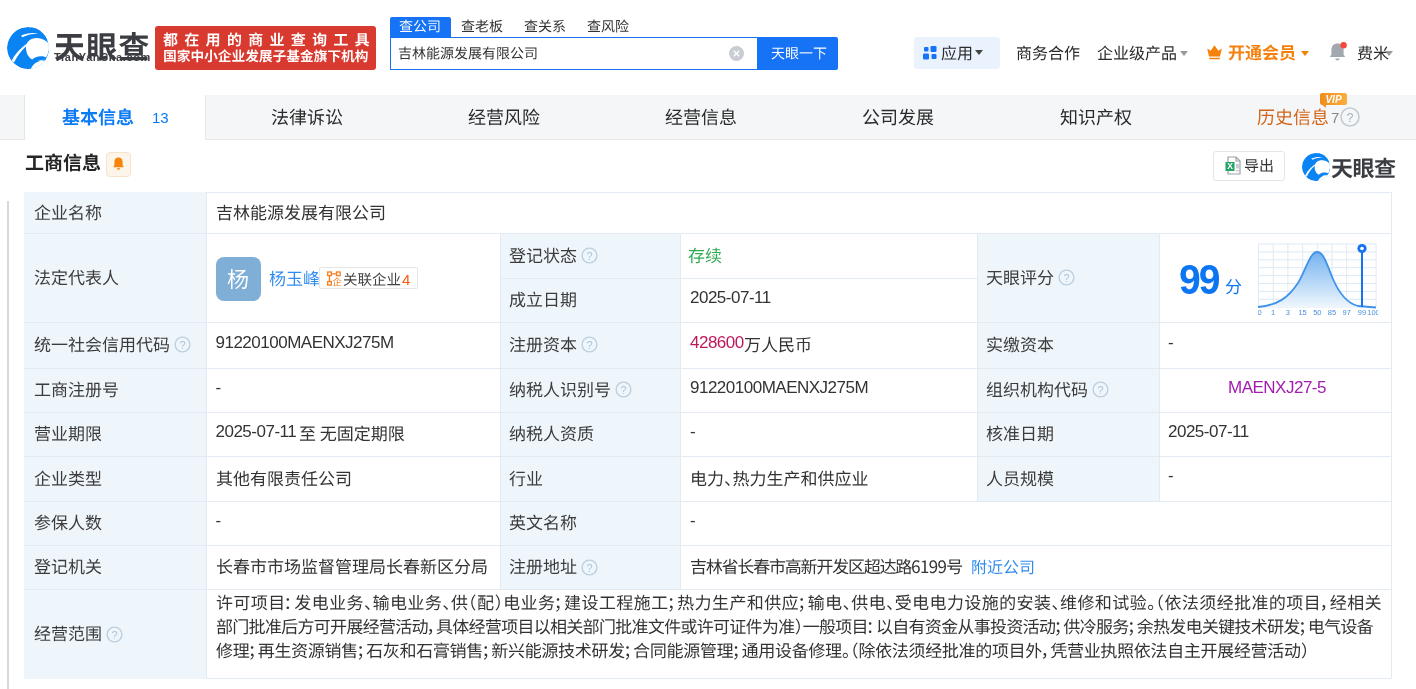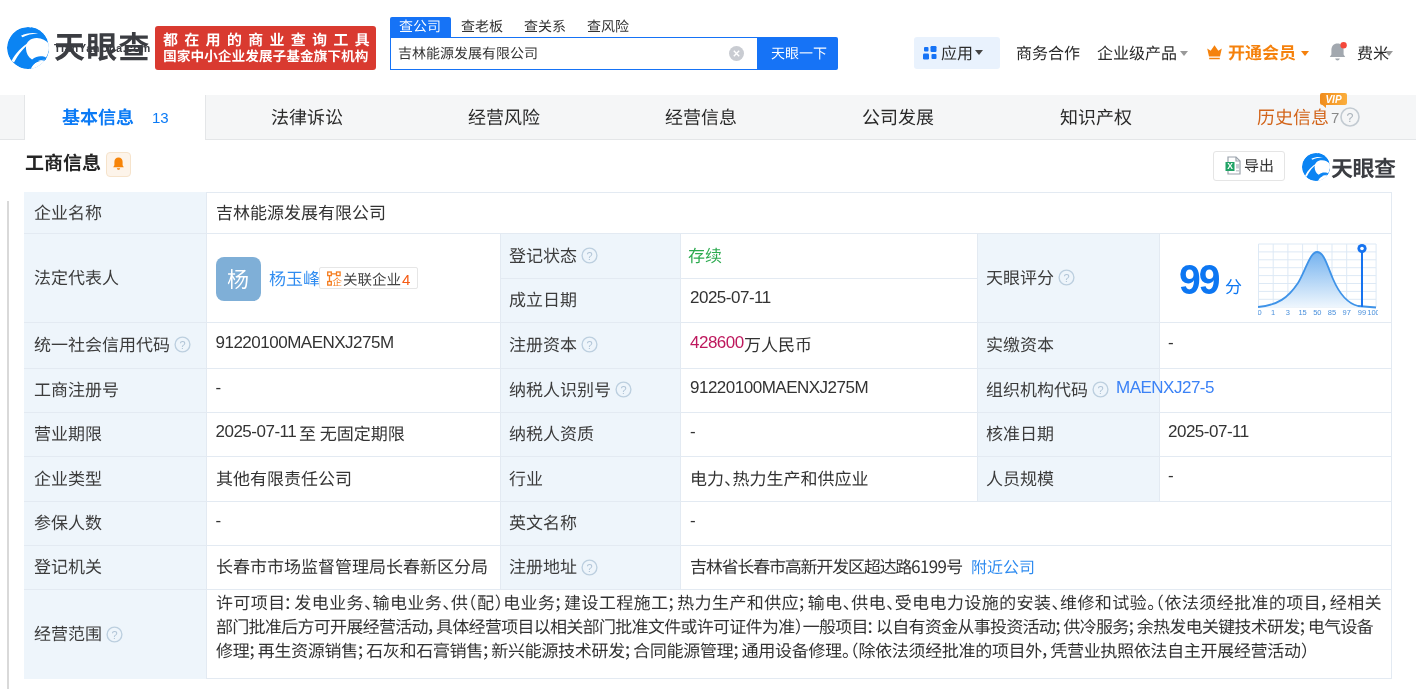--- a/index.html
+++ b/index.html
@@ -278,21 +278,21 @@
 <path d="M14 8.8 C19.5 5.8 26.5 5.2 32.3 6.9 C26.8 6.5 20.8 7.5 15.5 10.3 Z" fill="#fff"></path>
 </g>
   </svg>
 <svg style="position:absolute;left:54.0px;top:30.7px;width:95.4px;height:31.0px;overflow:visible" viewBox="0 -880 3077 1000" fill="#3b3d42">
     <g transform="scale(1,-1)">
       <use href="#g0" x="0"></use>
       <use href="#g1" x="1039"></use>
       <use href="#g2" x="2077"></use>
     </g>
   </svg>
-<div style="position:absolute;left:54px;top:42px;width:120px;font:bold 11px 'Liberation Sans',sans-serif;color:#3b3d42;letter-spacing:0.6px">TianYanCha.com</div>
+<div style="position:absolute;left:54px;top:51px;width:120px;font:bold 11px 'Liberation Sans',sans-serif;color:#3b3d42;letter-spacing:0.6px">TianYanCha.com</div>
 <div style="position:absolute;left:155px;top:26px;width:221px;height:44px;background:#d93a30;border-radius:3px"></div>
 <svg style="position:absolute;left:162.5px;top:32.3px;width:206.7px;height:15.0px;overflow:visible" viewBox="0 -880 13780 1000" fill="#fff">
     <g transform="scale(1,-1)">
       <use href="#g3" x="0"></use>
       <use href="#g4" x="1420"></use>
       <use href="#g5" x="2840"></use>
       <use href="#g6" x="4260"></use>
       <use href="#g7" x="5680"></use>
       <use href="#g8" x="7100"></use>
       <use href="#g2" x="8520"></use>
@@ -795,21 +795,21 @@
       <use href="#g124" x="2000"></use>
       <use href="#g125" x="3000"></use>
       <use href="#g85" x="4000"></use>
       <use href="#g107" x="5000"></use>
     </g>
   </svg>
 <svg style="position:absolute;left:1092.0px;top:381.2px" width="17" height="17" viewBox="0 0 17 17">
 <circle cx="8.5" cy="8.5" r="7.4" fill="none" stroke="#bccfdf" stroke-width="1.35"></circle>
 <text x="8.5" y="12.7" text-anchor="middle" font-family="Liberation Sans" font-size="11" fill="#b0c4d6">?</text>
   </svg>
-<div style="position:absolute;left:1116px;top:377.5px;font:normal 17.0px 'Liberation Sans',sans-serif;color:#3b82f6;white-space:nowrap;letter-spacing:-0.5px">MAENXJ27-5</div>
+<div style="position:absolute;left:1228px;top:377.5px;font:normal 17.0px 'Liberation Sans',sans-serif;color:#a21caf;white-space:nowrap;letter-spacing:-0.5px">MAENXJ27-5</div>
 <svg style="position:absolute;left:34.0px;top:425.3px;width:68.0px;height:17.0px;overflow:visible" viewBox="0 -880 4000 1000" fill="#3c3c3c">
     <g transform="scale(1,-1)">
       <use href="#g72" x="0"></use>
       <use href="#g54" x="1000"></use>
       <use href="#g101" x="2000"></use>
       <use href="#g42" x="3000"></use>
     </g>
   </svg>
 <div style="position:absolute;left:215.5px;top:421.8px;font:normal 17.0px 'Liberation Sans',sans-serif;color:#333;white-space:nowrap;letter-spacing:-0.5px">2025-07-11</div>
 <svg style="position:absolute;left:299.0px;top:425.3px;width:105.8px;height:17.0px;overflow:visible" viewBox="0 -880 6224 1000" fill="#333">

